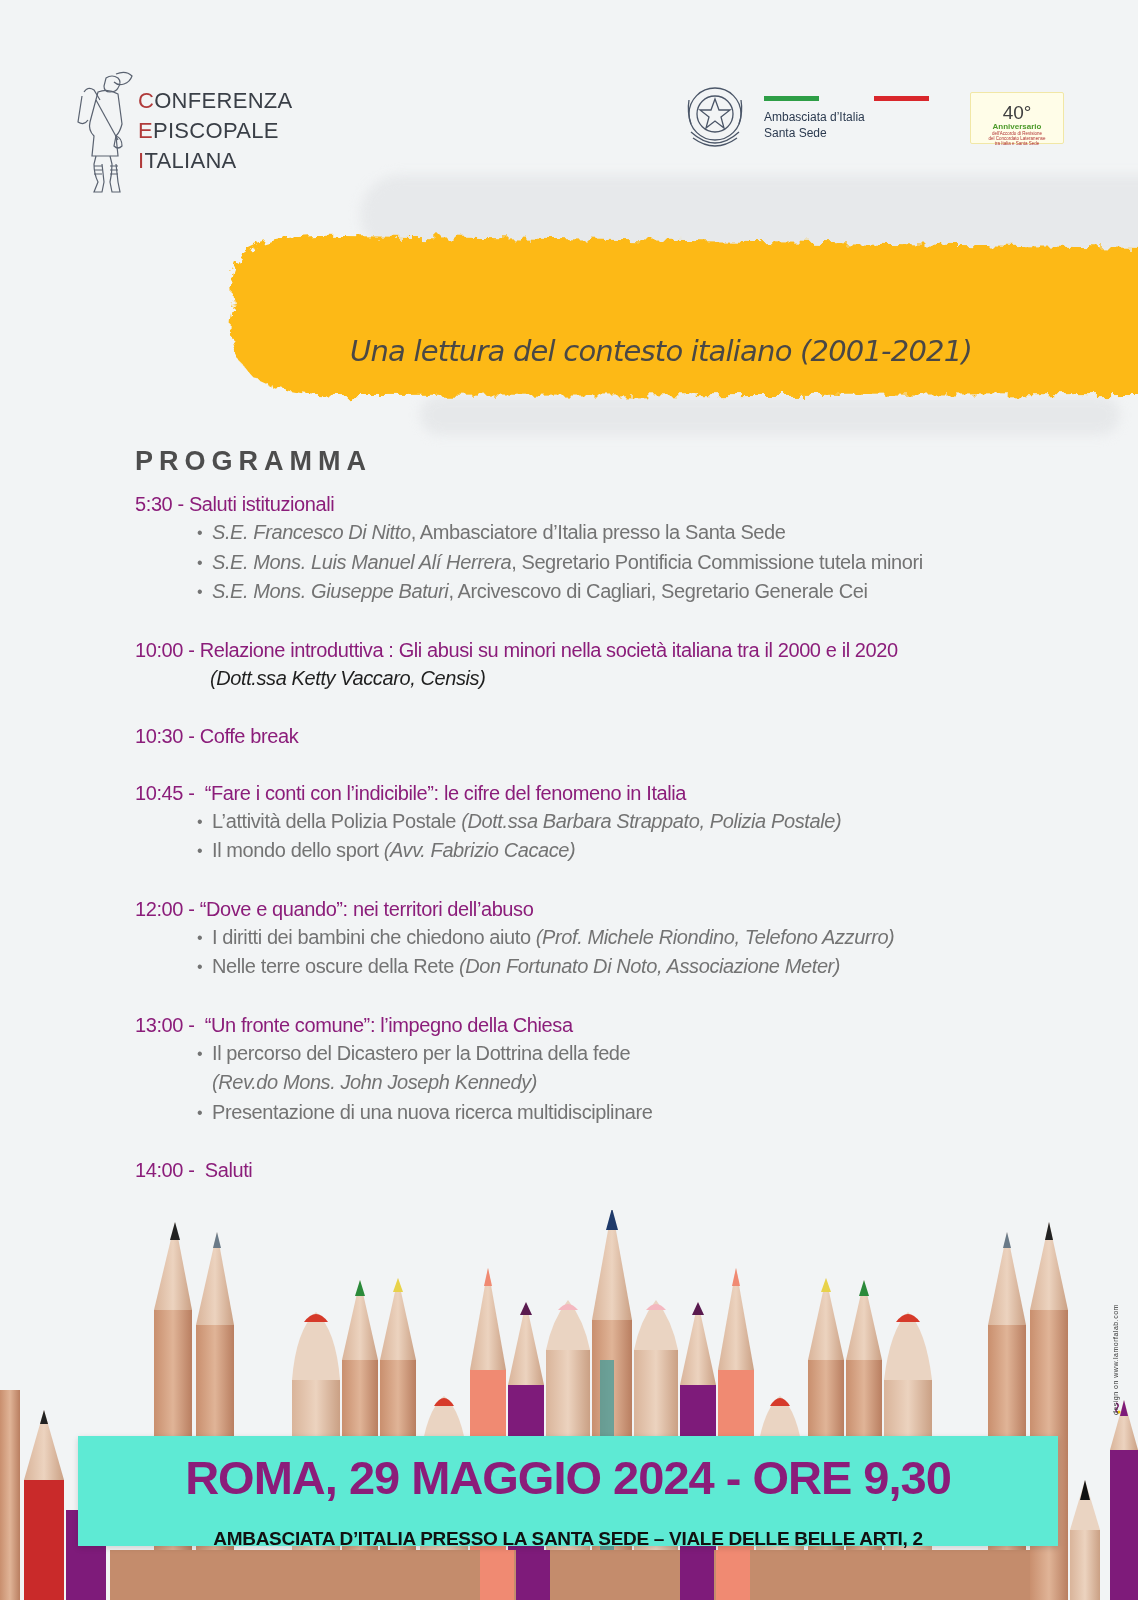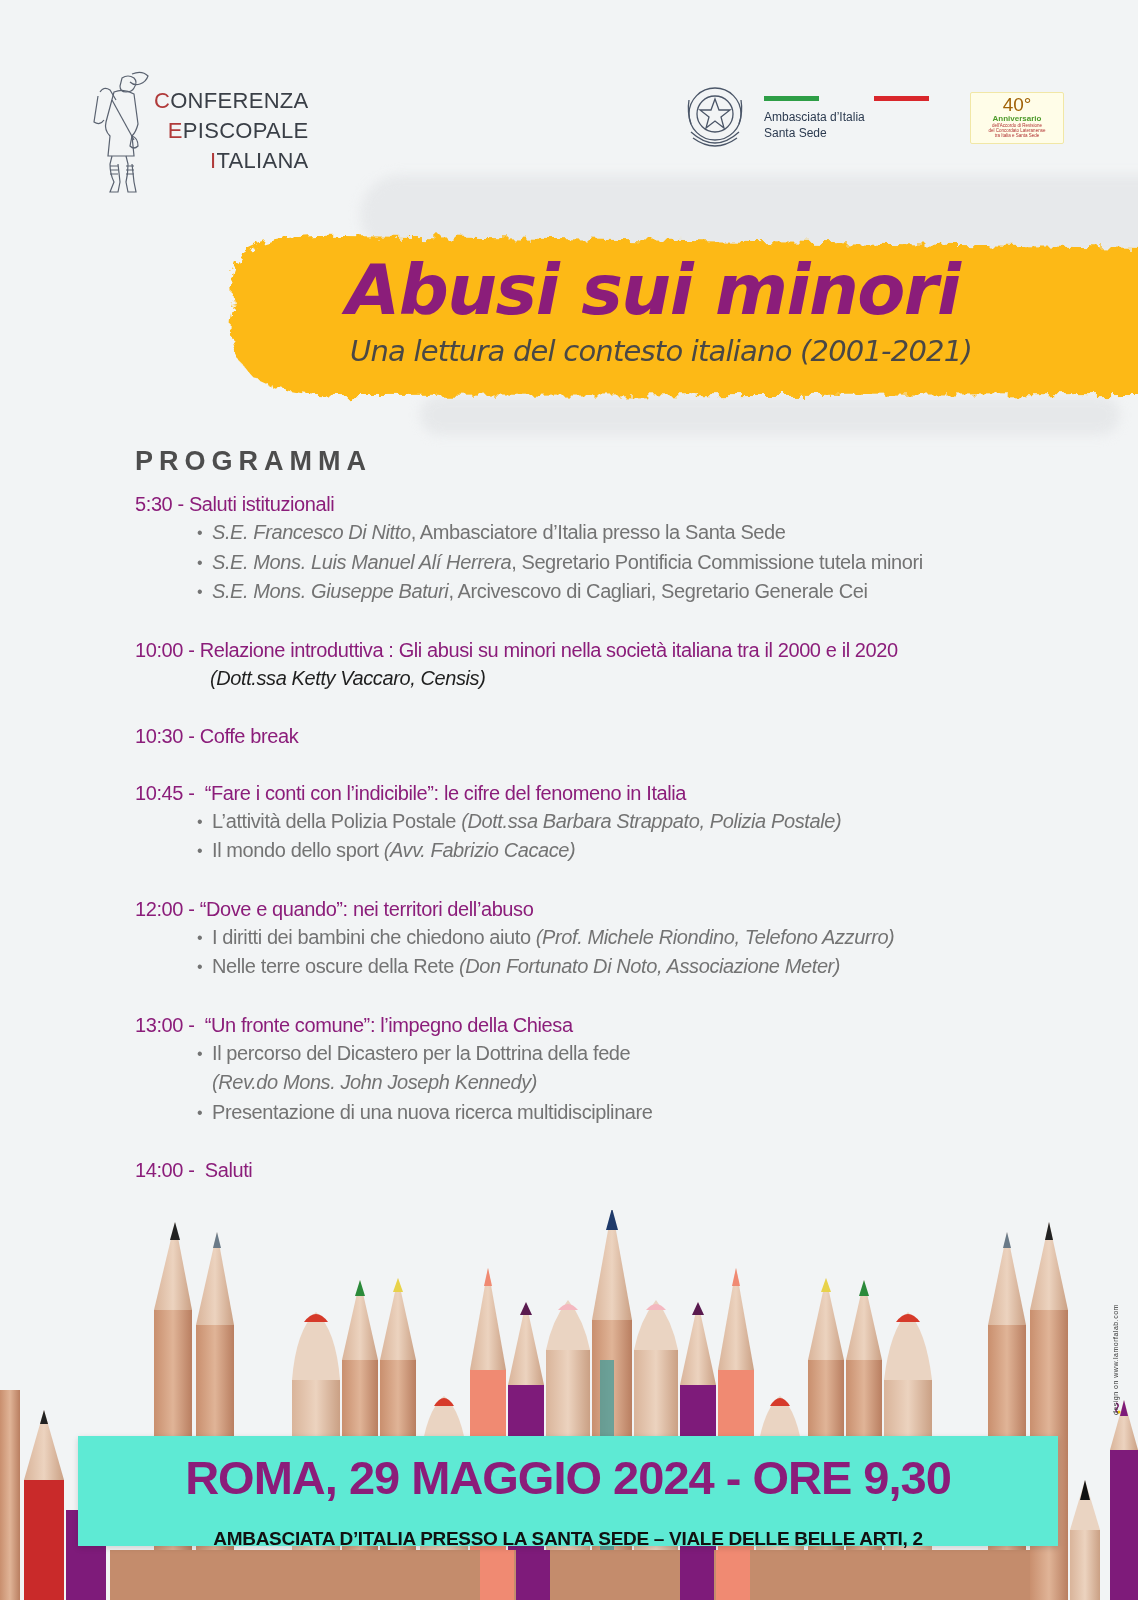--- a/index.html
+++ b/index.html
@@ -6,35 +6,35 @@
   html, body { width: 1138px; height: 1600px; overflow: hidden; }
   body {
     background: #f2f4f5;
     font-family: "Liberation Sans", sans-serif;
     position: relative;
     color: #1a1a1a;
   }
   .page { position: absolute; inset: 0; width: 1138px; height: 1600px; overflow: hidden; }
 
   
-  .cei-logo { position: absolute; left: 92px; top: 70px; width: 230px; height: 125px; text-align: right; }
+  .cei-logo { position: absolute; left: 76px; top: 70px; width: 230px; height: 125px; }
   .cei-figure { position: absolute; left: 0; top: 0; width: 58px; height: 125px; }
   .cei-text { position: absolute; left: 62px; top: 16px; font-family: "Liberation Sans", sans-serif; font-size: 22px; line-height: 30px; color: #3a3f47; letter-spacing: 0.3px; }
   .cei-text .line { display: block; white-space: nowrap; }
   .cei-text .initial { color: #b03a3a; }
 
   .emblem { position: absolute; left: 683px; top: 80px; width: 64px; height: 74px; }
   .amb-block { position: absolute; left: 764px; top: 94px; width: 170px; height: 50px; }
   .flag-green { position: absolute; left: 0; top: 2px; width: 55px; height: 5px; background: #2e9e46; }
   .flag-red { position: absolute; left: 110px; top: 2px; width: 55px; height: 5px; background: #d9262b; }
   .amb-text { position: absolute; left: 0; top: 15px; font-size: 12px; line-height: 16px; color: #2b3a4f; white-space: nowrap; }
   .amb-text span { display: block; }
 
   .anniv { position: absolute; left: 970px; top: 92px; width: 94px; height: 52px; background: #fffde8; border: 1px solid #f1e7a6; border-radius: 2px; text-align: center; }
-  .anniv-num { font-size: 19px; line-height: 18px; color: #a16207; font-weight: normal; margin-top: 3px; }
+  .anniv-num { font-size: 19px; line-height: 18px; color: #404040; font-weight: normal; margin-top: 11px; }
   .anniv-title { font-size: 8px; line-height: 9px; color: #4d9a2a; font-weight: bold; }
   .anniv-sub { font-size: 4.5px; line-height: 5px; color: #b03030; }
 
   
   .band-grey { position: absolute; left: 360px; top: 175px; width: 800px; height: 80px; background: #e6e8ea; border-radius: 40px 0 0 40px; filter: blur(6px); opacity: 0.9; }
   .band-grey2 { position: absolute; left: 420px; top: 395px; width: 700px; height: 40px; background: #e4e6e8; border-radius: 20px; filter: blur(6px); opacity: 0.8; }
   .band-yellow { position: absolute; left: 222px; top: 226px; width: 930px; height: 178px; }
   .title { position: absolute; left: 346px; top: 250px; font-family: "DejaVu Sans", sans-serif; font-style: italic; font-weight: bold; font-size: 70px; line-height: 80px; color: #8b1d7a; letter-spacing: -1.5px; white-space: nowrap; }
   .subtitle { position: absolute; left: 350px; top: 333px; font-family: "DejaVu Sans", sans-serif; font-style: italic; font-size: 29px; line-height: 36px; color: #4a4845; letter-spacing: -0.8px; white-space: nowrap; }
 
@@ -124,21 +124,20 @@
     <defs>
       <filter id="rough" x="-5%" y="-10%" width="110%" height="120%">
         <feTurbulence type="fractalNoise" baseFrequency="0.09" numOctaves="3" seed="4"></feTurbulence>
         <feDisplacementMap in="SourceGraphic" scale="14"></feDisplacementMap>
       </filter>
     </defs>
     <g filter="url(#rough)">
       <path d="M18 30 Q 40 8 120 10 L 930 22 L 930 168 L 140 170 Q 60 172 30 150 Q 0 120 12 80 Q 4 50 18 30 Z" fill="#fdb913"></path>
     </g>
   </svg>
-  <div class="title">Abusi sui minori</div>
   <div class="subtitle">Una lettura del contesto italiano (2001-2021)</div>
 
   <div class="prog-heading">PROGRAMMA</div>
 
   <div class="prog">
 
     <div class="session">
       <div class="session-head"><span class="time">5:30 - </span><span class="ttl">Saluti istituzionali</span></div>
       <ul class="items">
         <li class="item"><span class="it">S.E. Francesco Di Nitto</span><span>, Ambasciatore d’Italia presso la Santa Sede</span></li>

